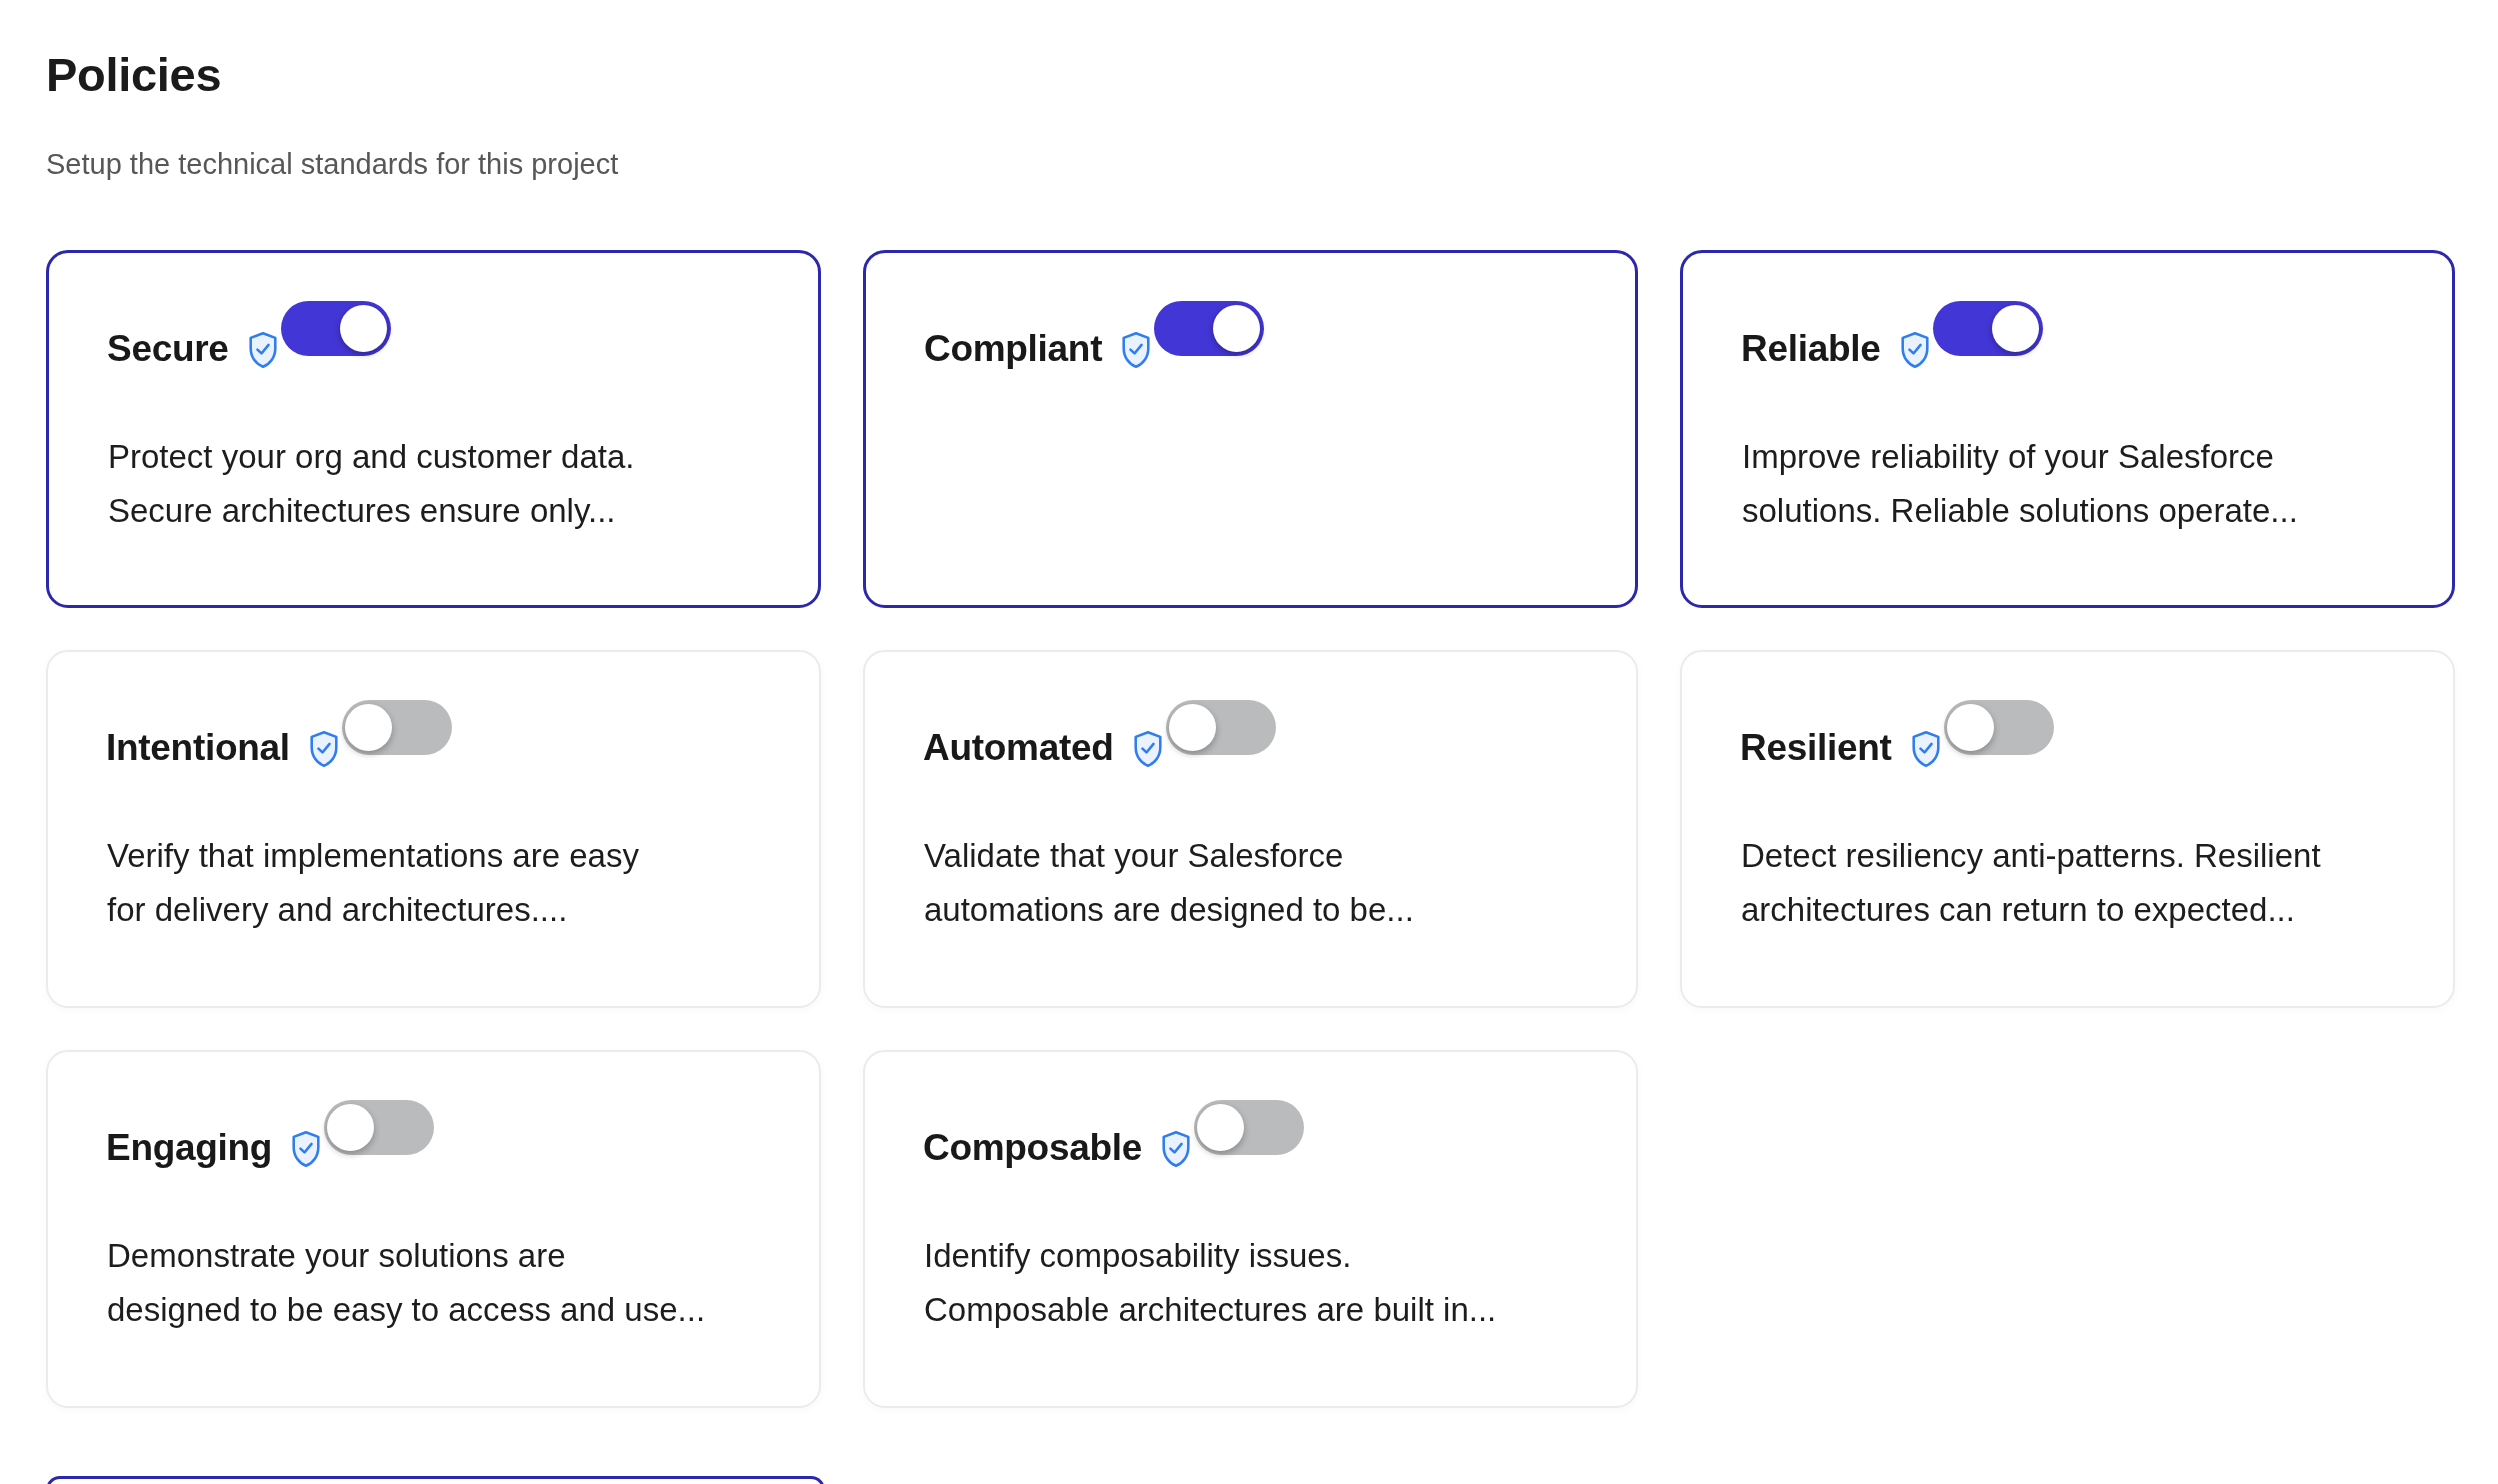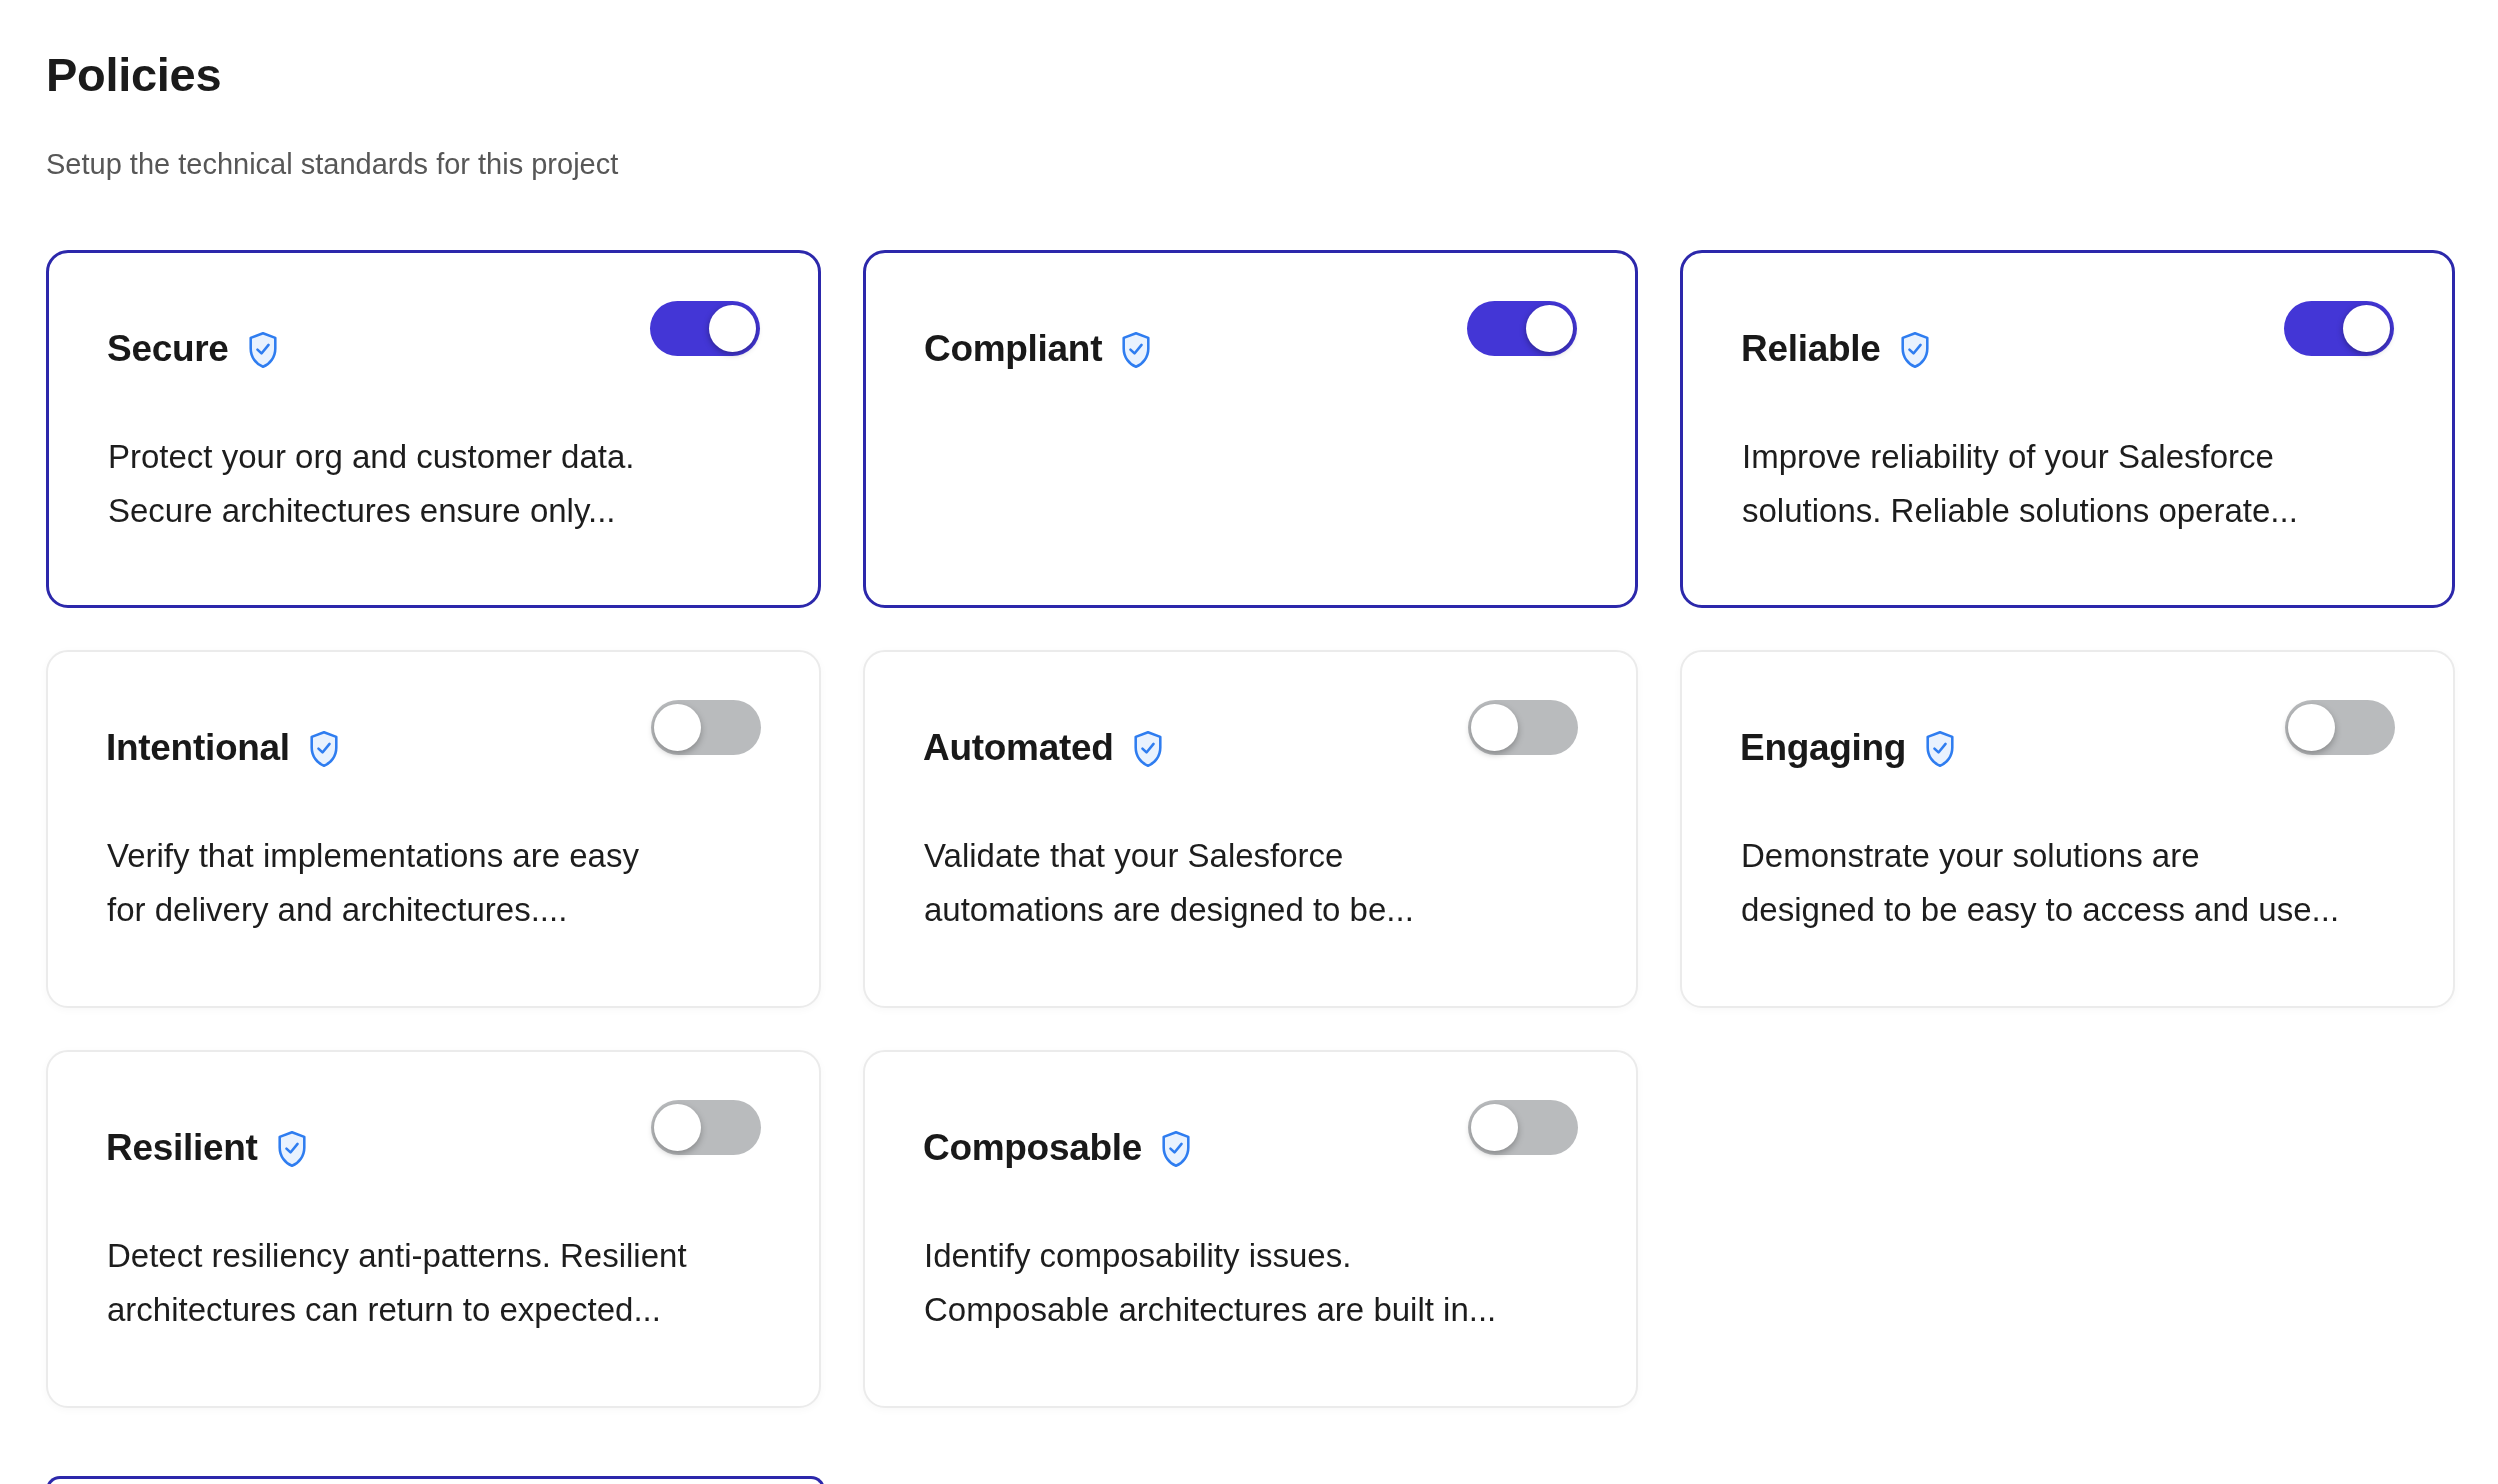--- a/index.html
+++ b/index.html
@@ -41,21 +41,20 @@
     box-sizing: border-box;
     background: #ffffff;
     border-radius: 22px;
     padding: 48px 58px 0 58px;
   }
   .card.active   { border: 3px solid var(--border-active, #2c28ab); }
   .card.inactive { border: 2px solid var(--border-inactive, #ebebeb); box-shadow: 0 2px 8px rgba(0,0,0,0.03); }
 
   .card-head {
     display: flex;
-    justify-content: space-between;
     align-items: flex-start;
   }
   .title-wrap { display: flex; align-items: center; gap: 16px; margin-top: 26px; }
   .card-title {
     margin: 0;
     font-size: 37px;
     line-height: 43px;
     font-weight: 600;
     color: #191919;
     letter-spacing: -0.3px;
@@ -203,58 +202,58 @@
         <span class="knob"></span>
       </button>
     </div>
     <p class="card-desc">Validate that your Salesforce
 automations are designed to be...</p>
   </article>
 
   <article class="card inactive">
     <div class="card-head">
       <div class="title-wrap">
+        <h2 class="card-title">Resilient</h2>
+        <span class="shield">
+          <svg viewBox="0 0 24 26" xmlns="http://www.w3.org/2000/svg">
+            <path class="shield-body" d="M12 1.8 L20.2 4.9 V12 C20.2 17.6 16.8 22.3 12 24.2 C7.2 22.3 3.8 17.6 3.8 12 V4.9 Z" stroke-width="1.7" stroke-linejoin="round"></path>
+            <path class="shield-check" d="M8.3 12.7 L11 15.3 L15.7 9.6" stroke-width="1.7" stroke-linecap="round" stroke-linejoin="round"></path>
+          </svg>
+        </span>
+      </div>
+      <button class="toggle off" type="button" role="switch" aria-checked="false">
+        <span class="knob"></span>
+      </button>
+    </div>
+    <p class="card-desc">Detect resiliency anti-patterns. Resilient
+architectures can return to expected...</p>
+  </article>
+
+  <article class="card inactive">
+    <div class="card-head">
+      <div class="title-wrap">
         <h2 class="card-title">Engaging</h2>
         <span class="shield">
           <svg viewBox="0 0 24 26" xmlns="http://www.w3.org/2000/svg">
             <path class="shield-body" d="M12 1.8 L20.2 4.9 V12 C20.2 17.6 16.8 22.3 12 24.2 C7.2 22.3 3.8 17.6 3.8 12 V4.9 Z" stroke-width="1.7" stroke-linejoin="round"></path>
             <path class="shield-check" d="M8.3 12.7 L11 15.3 L15.7 9.6" stroke-width="1.7" stroke-linecap="round" stroke-linejoin="round"></path>
           </svg>
         </span>
       </div>
       <button class="toggle off" type="button" role="switch" aria-checked="false">
         <span class="knob"></span>
       </button>
     </div>
     <p class="card-desc">Demonstrate your solutions are
 designed to be easy to access and use...</p>
   </article>
 
   <article class="card inactive">
     <div class="card-head">
       <div class="title-wrap">
-        <h2 class="card-title">Resilient</h2>
-        <span class="shield">
-          <svg viewBox="0 0 24 26" xmlns="http://www.w3.org/2000/svg">
-            <path class="shield-body" d="M12 1.8 L20.2 4.9 V12 C20.2 17.6 16.8 22.3 12 24.2 C7.2 22.3 3.8 17.6 3.8 12 V4.9 Z" stroke-width="1.7" stroke-linejoin="round"></path>
-            <path class="shield-check" d="M8.3 12.7 L11 15.3 L15.7 9.6" stroke-width="1.7" stroke-linecap="round" stroke-linejoin="round"></path>
-          </svg>
-        </span>
-      </div>
-      <button class="toggle off" type="button" role="switch" aria-checked="false">
-        <span class="knob"></span>
-      </button>
-    </div>
-    <p class="card-desc">Detect resiliency anti-patterns. Resilient
-architectures can return to expected...</p>
-  </article>
-
-  <article class="card inactive">
-    <div class="card-head">
-      <div class="title-wrap">
         <h2 class="card-title">Composable</h2>
         <span class="shield">
           <svg viewBox="0 0 24 26" xmlns="http://www.w3.org/2000/svg">
             <path class="shield-body" d="M12 1.8 L20.2 4.9 V12 C20.2 17.6 16.8 22.3 12 24.2 C7.2 22.3 3.8 17.6 3.8 12 V4.9 Z" stroke-width="1.7" stroke-linejoin="round"></path>
             <path class="shield-check" d="M8.3 12.7 L11 15.3 L15.7 9.6" stroke-width="1.7" stroke-linecap="round" stroke-linejoin="round"></path>
           </svg>
         </span>
       </div>
       <button class="toggle off" type="button" role="switch" aria-checked="false">
         <span class="knob"></span>

